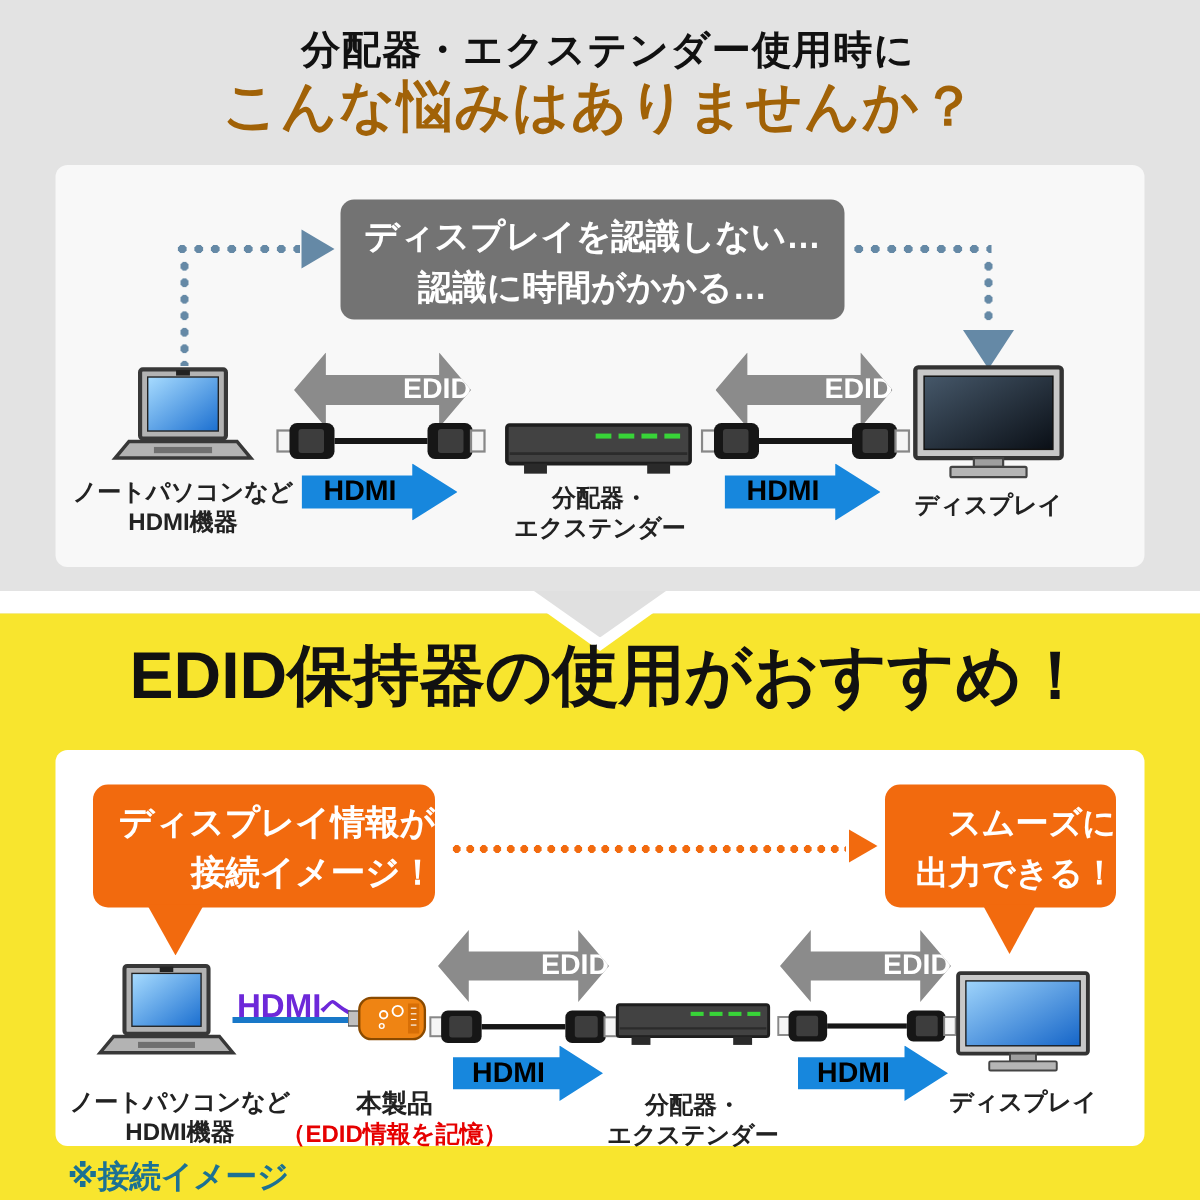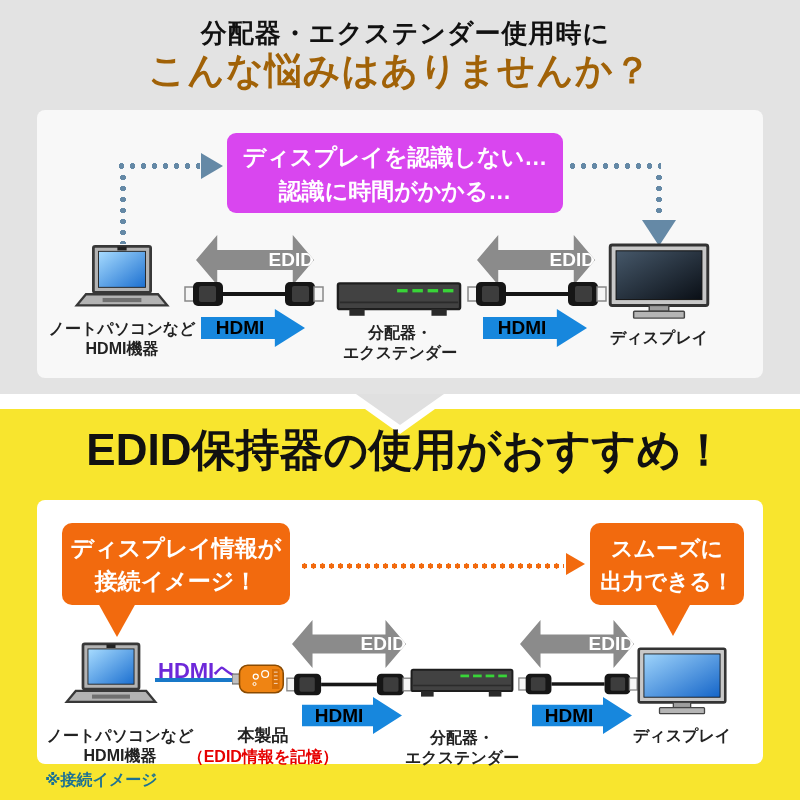--- a/index.html
+++ b/index.html
@@ -18,25 +18,25 @@
   
   .panel-top { left:37px; top:110px; width:726px; height:268px; background:#f8f8f8; border-radius:8px; }
   .white-band { left:0; top:394px; width:800px; height:15px; background:#ffffff; }
   .yellow-section { left:0; top:409px; width:800px; height:391px; background:#f8e52e; }
   .panel-bottom { left:37px; top:500px; width:726px; height:264px; background:#ffffff; border-radius:8px; }
   .notch-white { left:344px; top:394px; width:112px; height:40px; background:#ffffff; clip-path:polygon(0 0,100% 0,50% 100%); }
   .notch-gray  { left:356px; top:394px; width:88px;  height:31px; background:#e0e0e0; clip-path:polygon(0 0,100% 0,50% 100%); }
 
   
   .bubble-slate {
-    left:227px; top:133px; width:336px; height:80px; background:#d946ef; border-radius:9px;
+    left:227px; top:133px; width:336px; height:80px; background:#737373; border-radius:9px;
     color:#fff; font-weight:bold; font-size:23px; line-height:34px; text-align:center; padding-top:7px; box-sizing:border-box;
   }
   .bubble-orange {
-    background:#f26a0e; border-radius:10px; color:#fff; font-weight:bold; text-align:center; box-sizing:border-box;
+    background:#f26a0e; border-radius:10px; color:#fff; font-weight:bold; text-align:right; box-sizing:border-box;
   }
   .bubble-left  { left:62px;  top:523px; width:228px; height:82px; font-size:23px; line-height:33px; padding-top:9px; }
   .bubble-right { left:590px; top:523px; width:154px; height:82px; font-size:22px; line-height:33px; padding-top:9px; }
   .tail-down-orange { background:#f26a0e; clip-path:polygon(0 0,100% 0,50% 100%); }
 
   
   .dot-slate-h { height:8px; background-image:radial-gradient(circle 3px at 50% 50%, #6589a6 99%, rgba(0,0,0,0)); background-size:11px 8px; background-repeat:repeat-x; }
   .dot-slate-v { width:8px;  background-image:radial-gradient(circle 3px at 50% 50%, #6589a6 99%, rgba(0,0,0,0)); background-size:8px 11px; background-repeat:repeat-y; }
   .dot-orange-h{ height:8px; background-image:radial-gradient(circle 2.7px at 50% 50%, #f26a0e 99%, rgba(0,0,0,0)); background-size:9px 8px; background-repeat:repeat-x; }
 
@@ -54,21 +54,21 @@
   .hdmi-arrow {
     background:#1787dd; color:#000000; font-weight:bold; font-size:19px;
     display:flex; align-items:center; justify-content:center; padding-right:26px; box-sizing:border-box;
     clip-path:polygon(0 21%, 71% 21%, 71% 0, 100% 50%, 71% 100%, 71% 79%, 0 79%);
   }
 
   
   .lbl { position:absolute; text-align:center; font-weight:bold; color:#222; font-size:16px; line-height:20px; }
   .hdmi-to { color:#6d28d9; font-size:22px; font-weight:bold; }
   .note-red { color:#e60000; }
-  .footnote { color:#1c7193; font-size:16px; font-weight:bold; }
+  .footnote { color:#1c7193; font-size:21px; font-weight:bold; }
   .blue-line { background:#1878c8; height:4px; }
 </style>
 </head>
 <body>
 
 <div class="stage">
 
   <svg width="0" height="0" style="position:absolute" aria-hidden="true">
     <defs>
       <linearGradient id="gradBlue" x1="0" y1="0" x2="1" y2="1">

